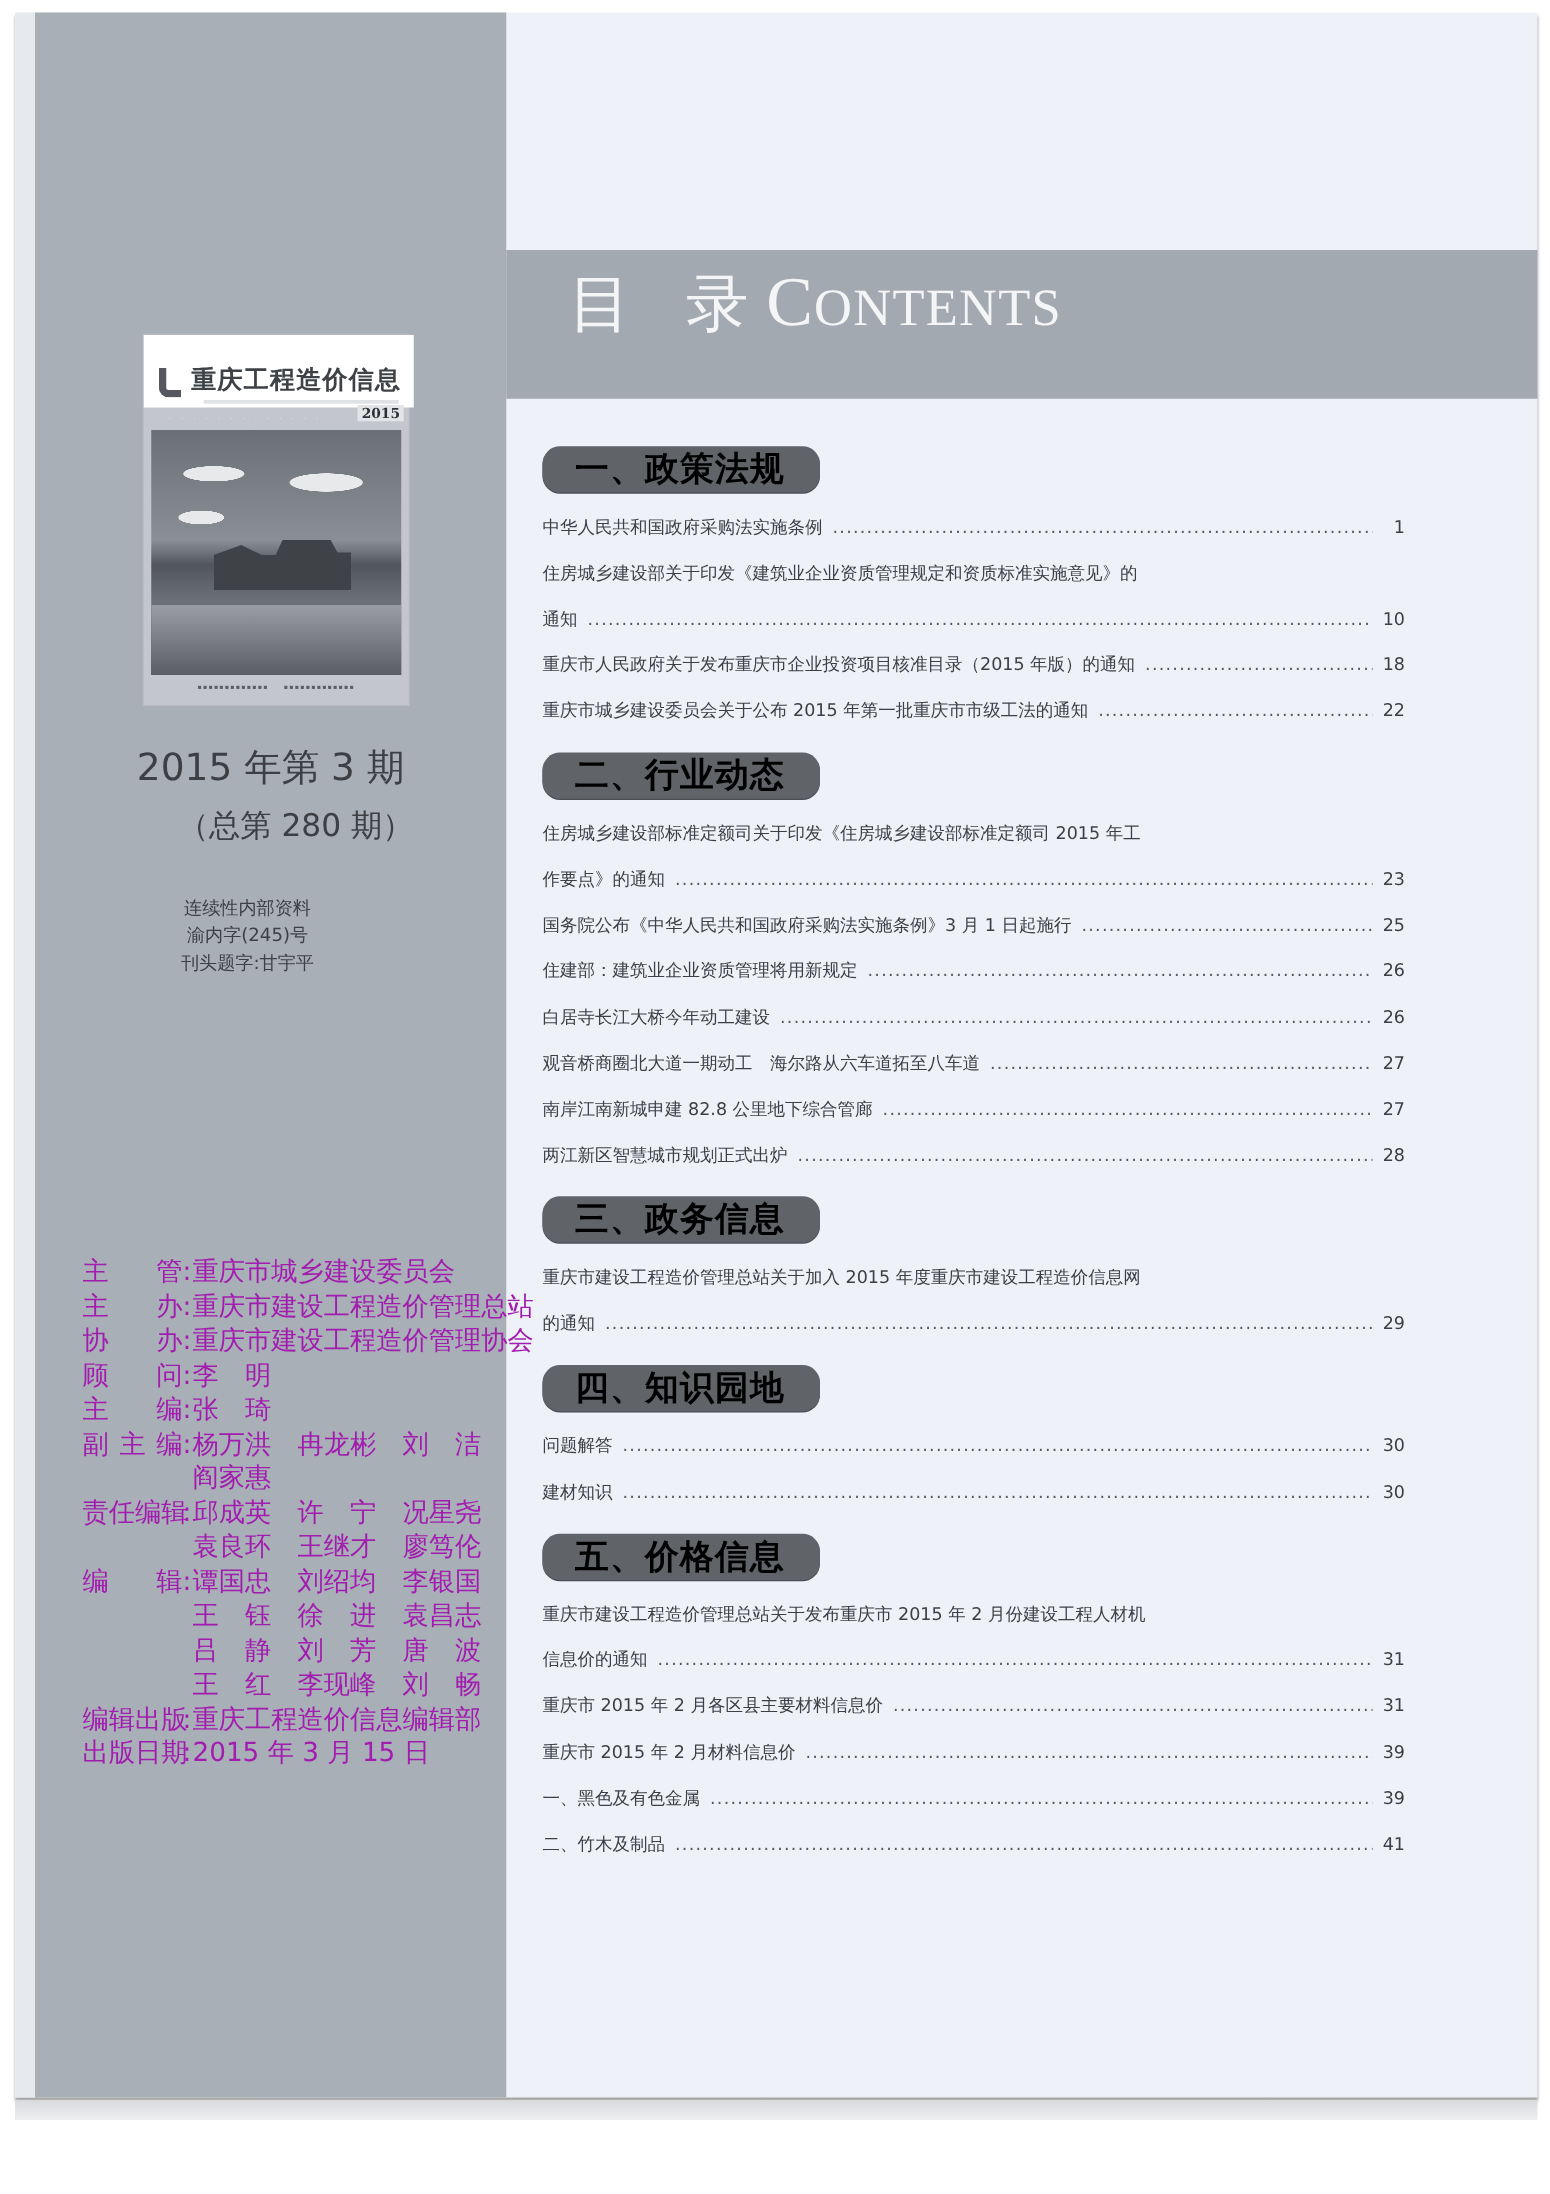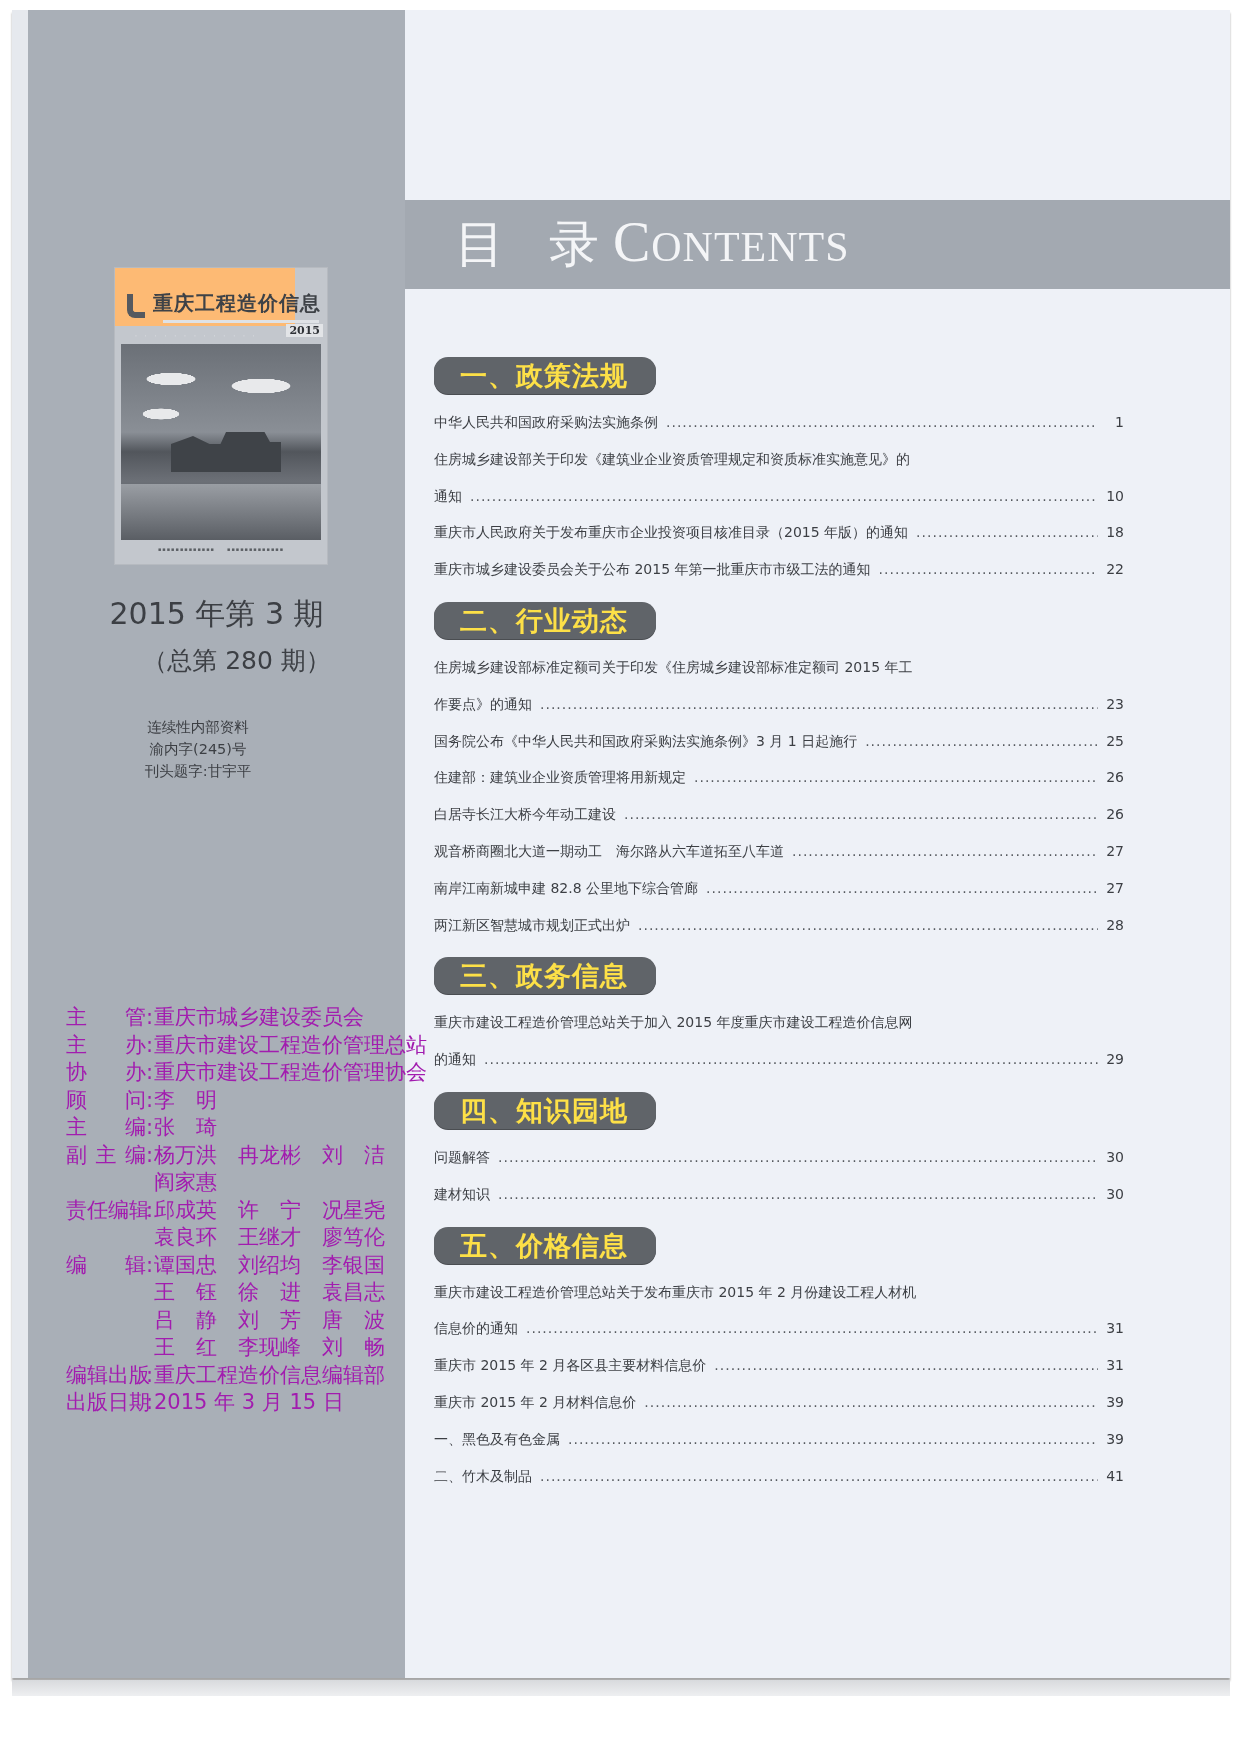--- a/index.html
+++ b/index.html
@@ -26,22 +26,22 @@
     position:absolute; left:0; top:0; width:16px; height:1668px;
     background:#e6e9ee;
   }
   
   .cover {
     position:absolute; left:103px; top:258px; width:212px; height:296px;
     background:#c3c7cd;
     box-shadow:0 0 0 1px #b6bac0;
   }
   .cover-mast {
-    position:absolute; left:0; top:0; width:180px; height:58px;
-    background:#fdba74;
+    position:absolute; left:0; top:0; width:216px; height:58px;
+    background:#ffffff;
   }
   .cover-logo {
     position:absolute; left:12px; top:26px; width:18px; height:24px;
     border-left:6px solid #55595f; border-bottom:6px solid #55595f;
     border-radius:0 0 0 8px; box-sizing:border-box;
   }
   .cover-title {
     position:absolute; left:38px; top:22px; font-size:20px; letter-spacing:1px;
     font-family:"DejaVu Serif", serif; color:#3e4247; font-weight:bold; white-space:nowrap;
   }
@@ -93,34 +93,34 @@
   
   .staff {
     position:absolute; left:54px; top:994px; font-size:21px; color:#a21caf;
   }
   .staff-row { height:27.5px; line-height:27.5px; white-space:nowrap; display:flex; }
   .staff-label { display:inline-block; width:80px; text-align:justify; text-align-last:justify; }
   .staff-colon { display:inline-block; width:8px; }
   .staff-value { display:inline-block; white-space:pre; }
   
   .band {
-    position:absolute; left:393px; top:190px; width:825px; height:89px;
+    position:absolute; left:393px; top:190px; width:825px; height:119px;
     background:#a3a9b1;
   }
   .band-title {
     position:absolute; left:50px; top:10px; color:#f4f5f7; white-space:nowrap;
   }
   .band-cn { font-size:50px; letter-spacing:14px; font-weight:300; }
   .band-en { font-family:"Liberation Serif", "DejaVu Serif", serif; font-size:56px; letter-spacing:1px; }
   .band-en small { font-size:42px; }
   
   .toc { position:absolute; left:422px; top:347px; width:690px; }
   .pill {
     display:inline-block; height:37px; line-height:37px; padding:0 28px 0 26px;
-    background:#606469; color:#fde047; border-radius:14px;
+    background:#606469; color:#000000; border-radius:14px;
     font-size:27px; font-weight:bold; letter-spacing:1px; white-space:nowrap;
     box-shadow:0 1px 0 #4a4d51;
   }
   .section { margin-bottom:14px; }
   .section-items { margin-top:10px; }
   .row {
     height:36.8px; line-height:36.8px; font-size:14px; color:#3c3f44;
     display:flex; align-items:center; white-space:nowrap;
   }
   .row-title { flex:0 0 auto; }

